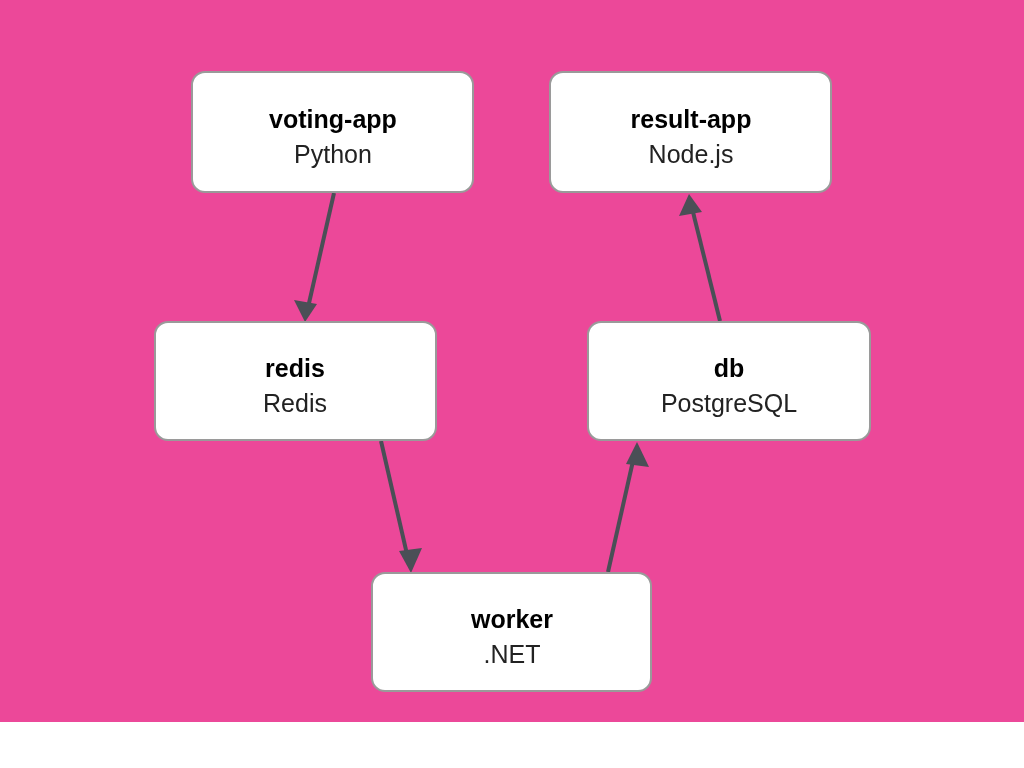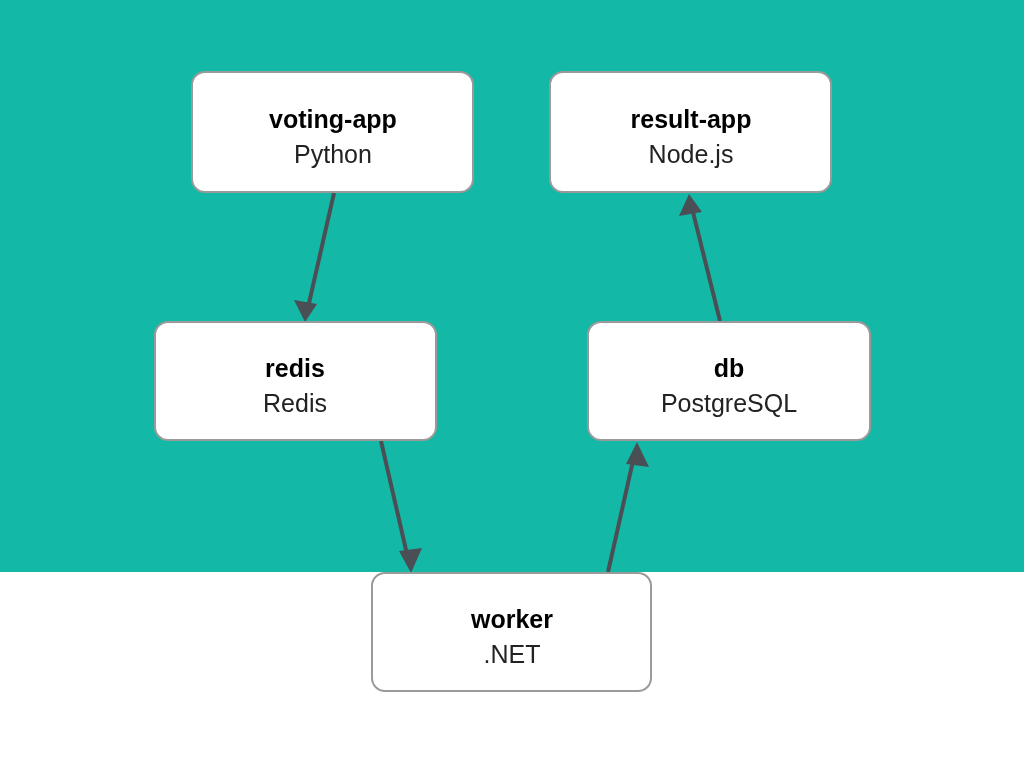--- a/index.html
+++ b/index.html
@@ -10,22 +10,22 @@
   }
   body {
     width: 1024px;
     height: 768px;
     font-family: "Liberation Sans", sans-serif;
     overflow: hidden;
   }
   #diagram-canvas {
     position: relative;
     width: 1024px;
-    height: 572px;
-    background: #14b8a6;
+    height: 722px;
+    background: #ec4899;
   }
   svg#diagram-svg {
     position: absolute;
     top: 0;
     left: 0;
     width: 1024px;
     height: 768px;
     display: block;
   }
   .node-box {

